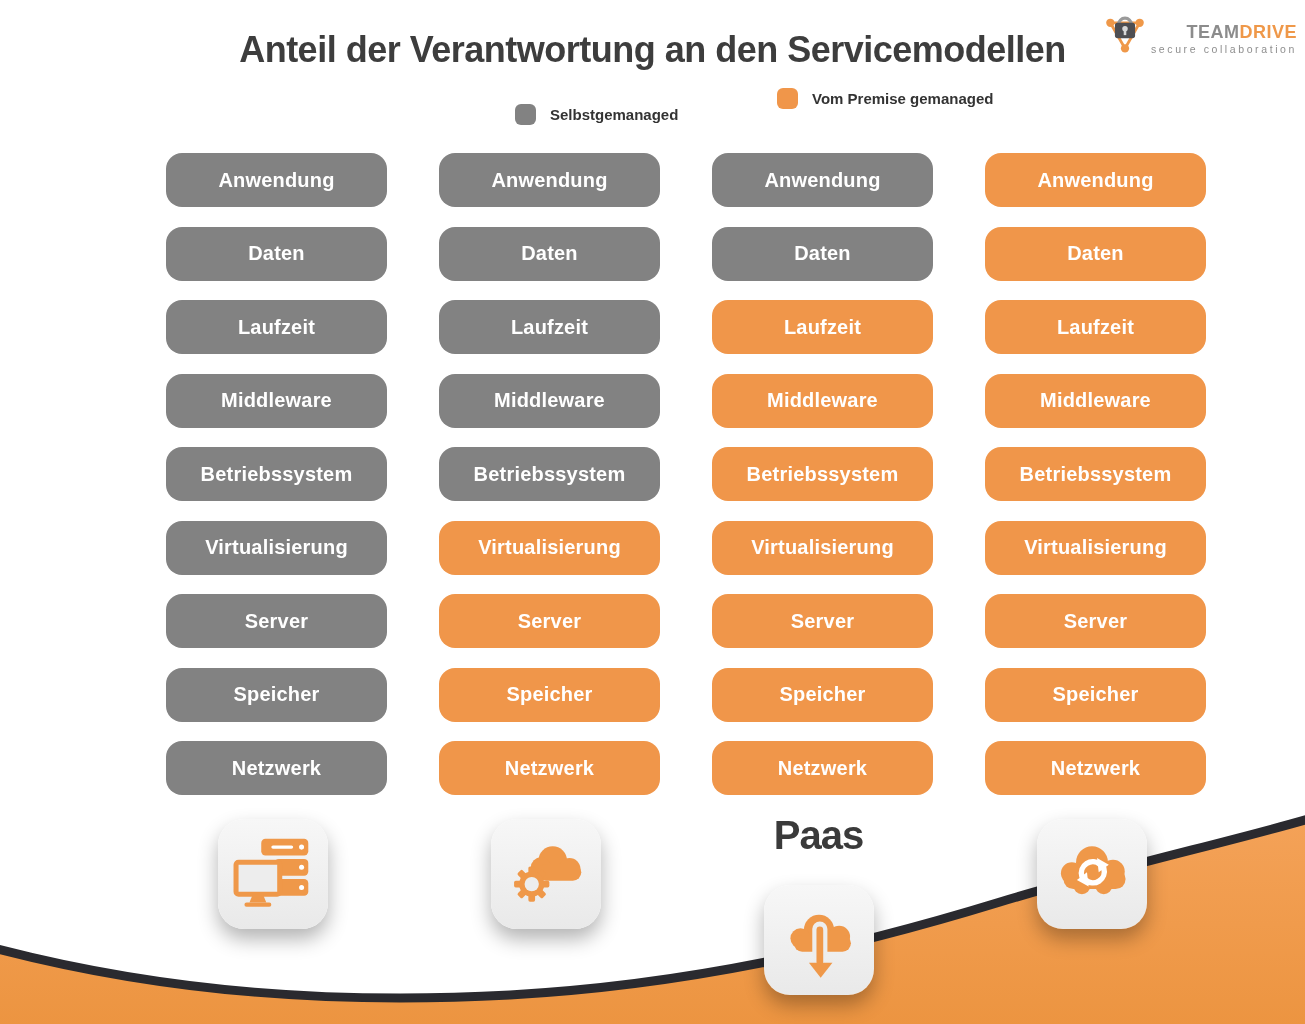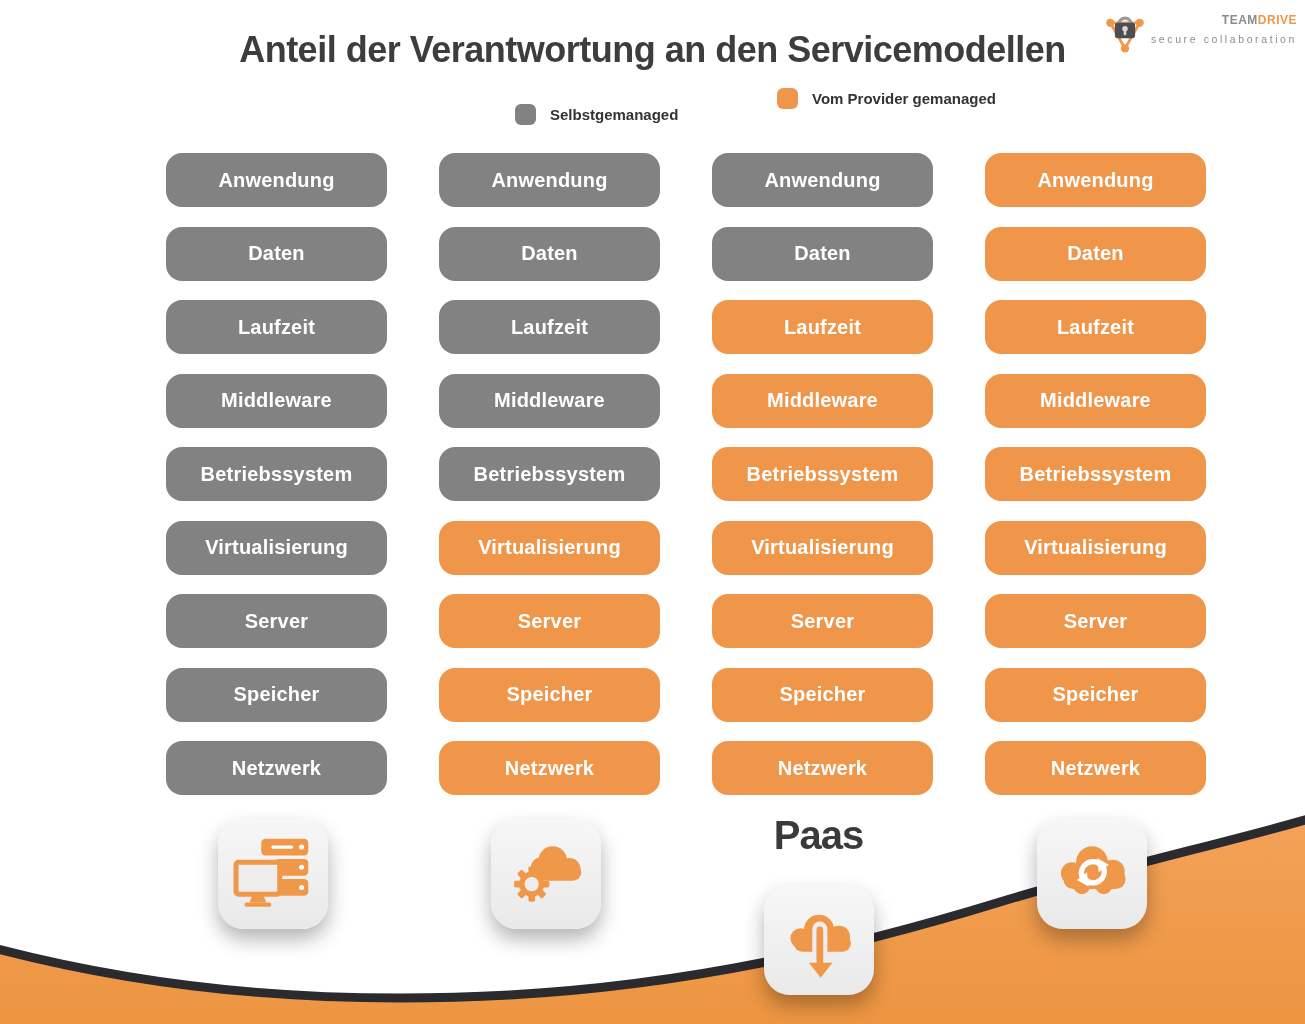--- a/index.html
+++ b/index.html
@@ -8,22 +8,22 @@
     font-family:"Liberation Sans","DejaVu Sans",sans-serif;
   }
   
   .title{
     position:absolute;top:28px;left:0;right:0;text-align:center;
     font-size:36px;font-weight:600;color:#3d3d3d;letter-spacing:-0.5px;line-height:44px;
   }
   .logo{position:absolute;top:6px;right:8px;display:flex;align-items:flex-start;}
   .logo-mark{width:44px;height:46px;margin-right:4px;margin-top:2px;}
   .logo-text{display:flex;flex-direction:column;align-items:flex-end;}
-  .logo-name{font-size:17px;font-weight:700;letter-spacing:0.5px;line-height:26px;
-    font-variant:small-caps;text-transform:lowercase;}
+  .logo-name{font-size:25px;font-weight:700;letter-spacing:0.5px;line-height:26px;
+    font-variant:small-caps;text-transform:lowercase;margin-top:10px;}
   .logo-name .team{color:#8c8c8c;}
   .logo-name .drive{color:var(--accent,#EF9849);}
   .logo-tagline{font-size:10.5px;color:#8e8e8e;letter-spacing:2.6px;margin-top:1px;}
   
   .legend-item{position:absolute;top:86px;display:flex;align-items:center;gap:14px;height:24px;}
   .legend-item.self{left:515px;margin-top:16px;}
   .legend-item.provider{left:777px;}
   .swatch{width:21px;height:21px;border-radius:6px;}
   .swatch.self{background:var(--self,#828282);}
   .swatch.provider{background:var(--provider,#F0964A);}
@@ -92,21 +92,21 @@
       <div class="logo-tagline">secure collaboration</div>
     </div>
   </div>
 
   <div class="legend-item self">
     <span class="swatch self"></span>
     <span class="legend-label">Selbstgemanaged</span>
   </div>
   <div class="legend-item provider">
     <span class="swatch provider"></span>
-    <span class="legend-label">Vom Provider gemanaged</span>
+    <span class="legend-label">Vom Premise gemanaged</span>
   </div>
 
   <div class="col" style="left:158px">
     <div class="pills">
         <div class="pill self">Anwendung</div>
         <div class="pill self">Daten</div>
         <div class="pill self">Laufzeit</div>
         <div class="pill self">Middleware</div>
         <div class="pill self">Betriebssystem</div>
         <div class="pill self">Virtualisierung</div>

